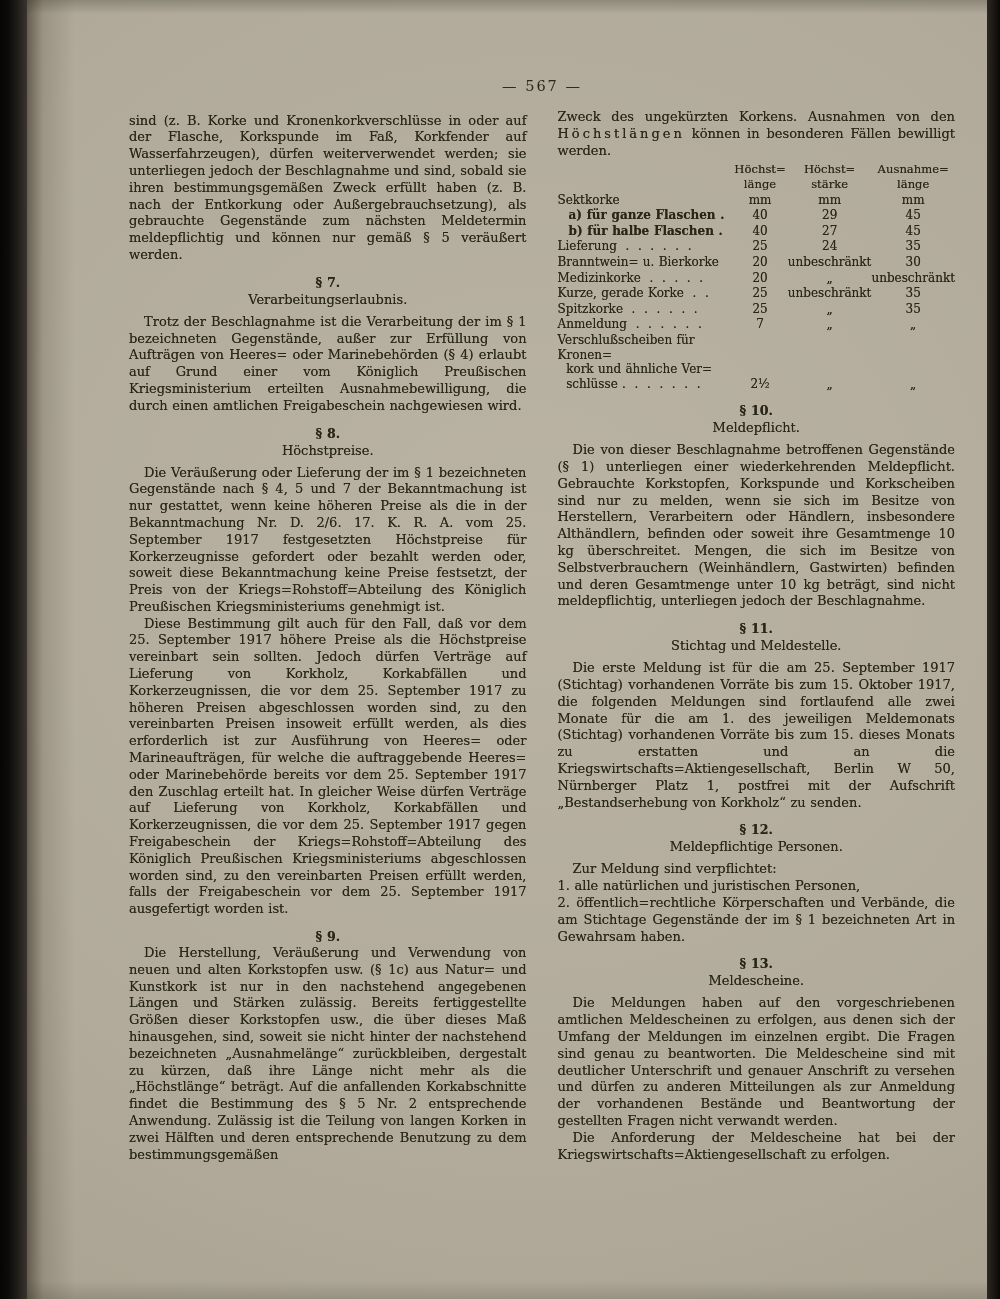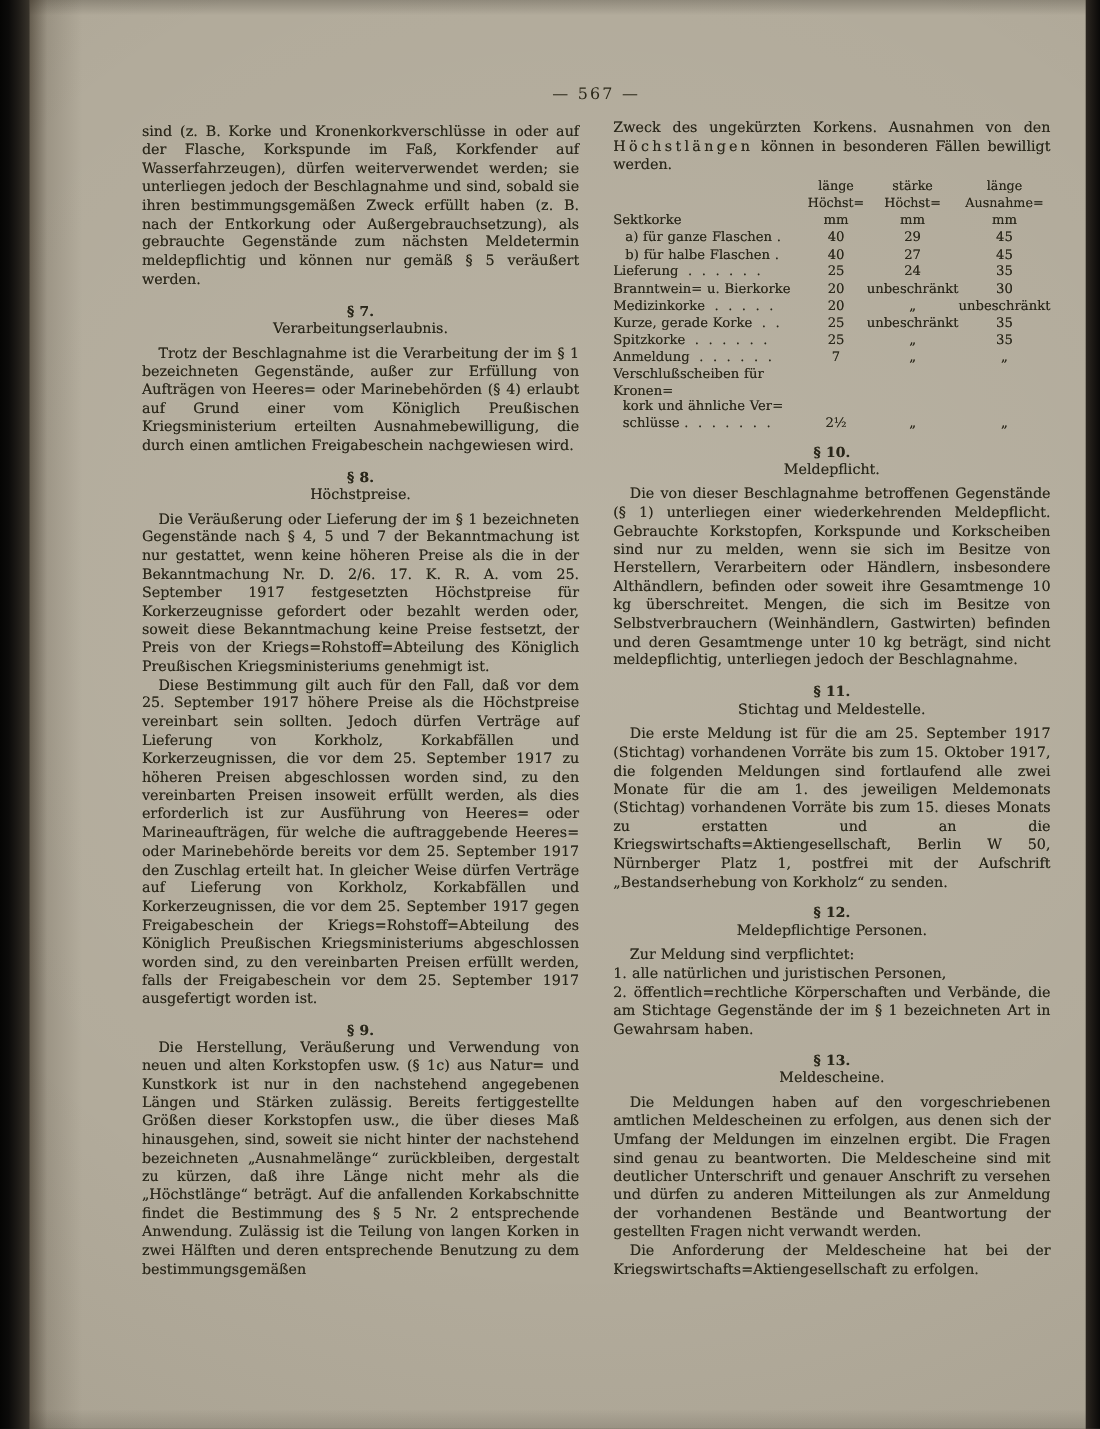--- a/index.html
+++ b/index.html
@@ -54,21 +54,21 @@
   .sec-title{text-align:center;font-weight:normal;font-size:13px;line-height:16px;margin:1px 0 6px;}
   .gesperrt{letter-spacing:3px;}
   
   table.korktable{border-collapse:collapse;width:100%;margin:4px 0 2px;
     font-size:12px;line-height:14.6px;}
   .korktable td{padding:0 0 1px;vertical-align:bottom;}
   .korktable td.lbl{text-align:left;white-space:pre-wrap;width:44%;}
   .korktable td.num{text-align:center;width:14%;}
   .korktable td.num2{text-align:center;width:21%;}
   .korktable tr.th td{text-align:center;line-height:13.6px;font-size:11.6px;}
-  .korktable tr.sub td.lbl{padding-left:11px;}
+  .korktable tr.sub td.lbl{padding-left:11px;font-weight:bold;}
 </style>
 </head>
 <body>
 
 <div class="spine-left"></div>
 
 <div class="paper">
   <div class="content">
 
     <div class="page-number">— 567 —</div>
@@ -99,29 +99,29 @@
 
       <div class="divider"></div>
 
       <div class="col">
         <p><span>Zweck des ungekürzten Korkens. Ausnahmen von den </span><span class="gesperrt">Höchstlängen</span><span> können in besonderen Fällen bewilligt werden.</span></p>
 
         <table class="korktable">
           <tbody>
               <tr class="th">
             <td class="lbl"></td>
+            <td class="num">Höchst=</td>
+            <td class="num2">Höchst=</td>
+            <td class="num2">Ausnahme=</td>
+          </tr>
+          <tr class="th">
+            <td class="lbl"></td>
             <td class="num">länge</td>
             <td class="num2">stärke</td>
             <td class="num2">länge</td>
-          </tr>
-          <tr class="th">
-            <td class="lbl"></td>
-            <td class="num">Höchst=</td>
-            <td class="num2">Höchst=</td>
-            <td class="num2">Ausnahme=</td>
           </tr>
           <tr>
             <td class="lbl">Sektkorke</td>
             <td class="num">mm</td>
             <td class="num2">mm</td>
             <td class="num2">mm</td>
           </tr>
           <tr class="sub">
             <td class="lbl">a) für ganze Flaschen .</td>
             <td class="num">40</td>

